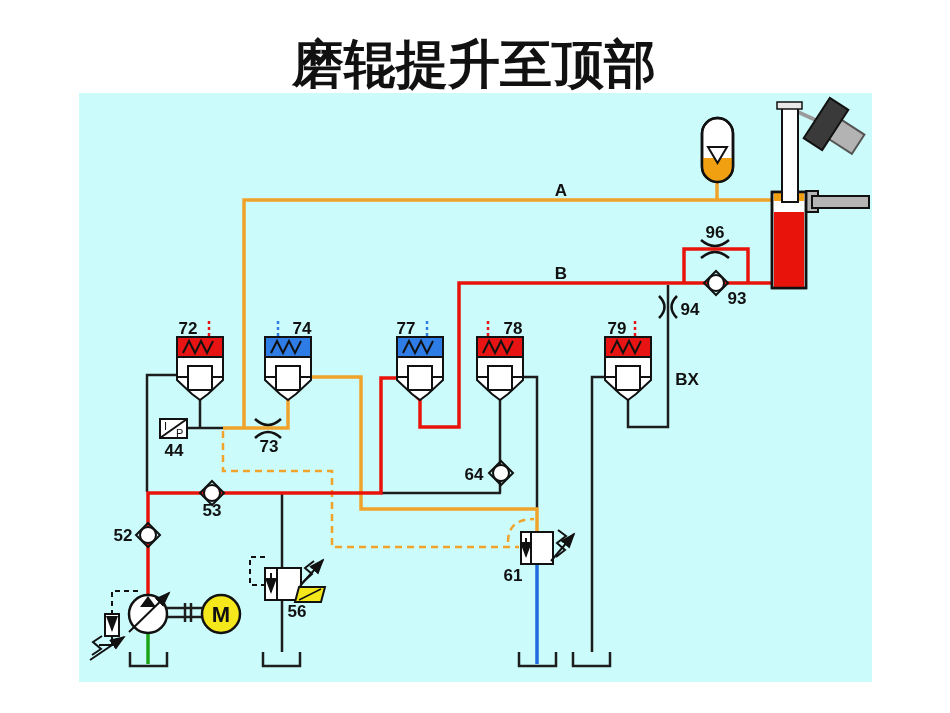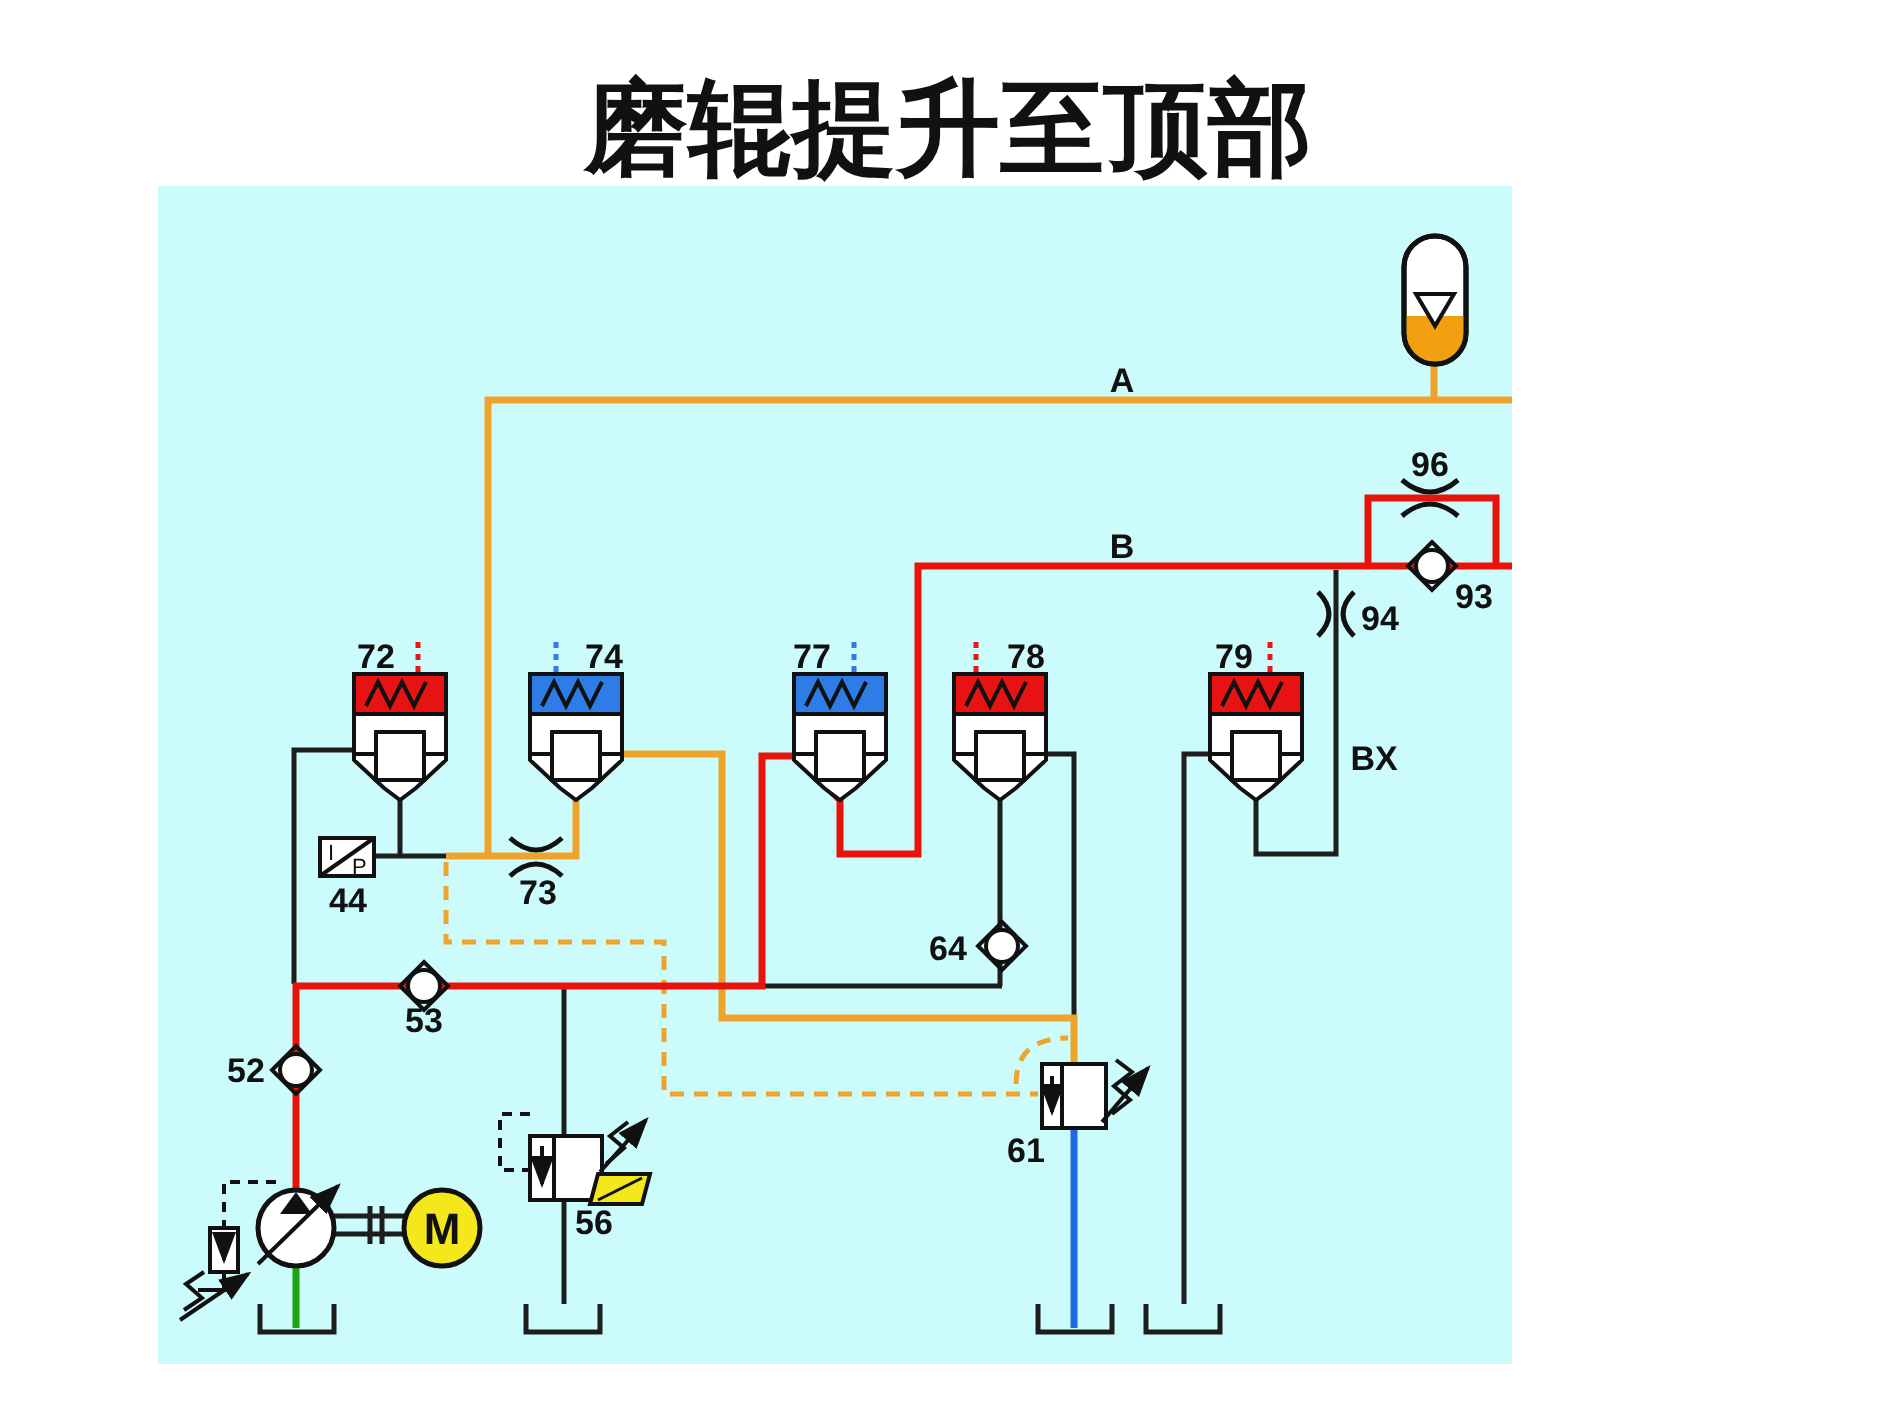--- a/index.html
+++ b/index.html
@@ -1,16 +1,16 @@
 <!DOCTYPE html>
 <html><head>
 <meta charset="utf-8">
 <style>
   html,body{margin:0;padding:0;background:#ffffff;}
-  .stage{position:relative;width:756px;height:713px;background:#ffffff;overflow:hidden;}
+  .stage{position:relative;width:950px;height:713px;background:#ffffff;overflow:hidden;}
   svg{display:block;}
   text{font-family:"Liberation Sans","DejaVu Sans",sans-serif;fill:#111;}
   .title-t{font-size:52px;font-weight:700;}
   .lbl{font-size:17px;font-weight:700;}
   .tiny{font-size:11px;font-weight:400;}
   .mlabel{font-size:22px;font-weight:700;}
 </style>
 </head>
 <body>
 

